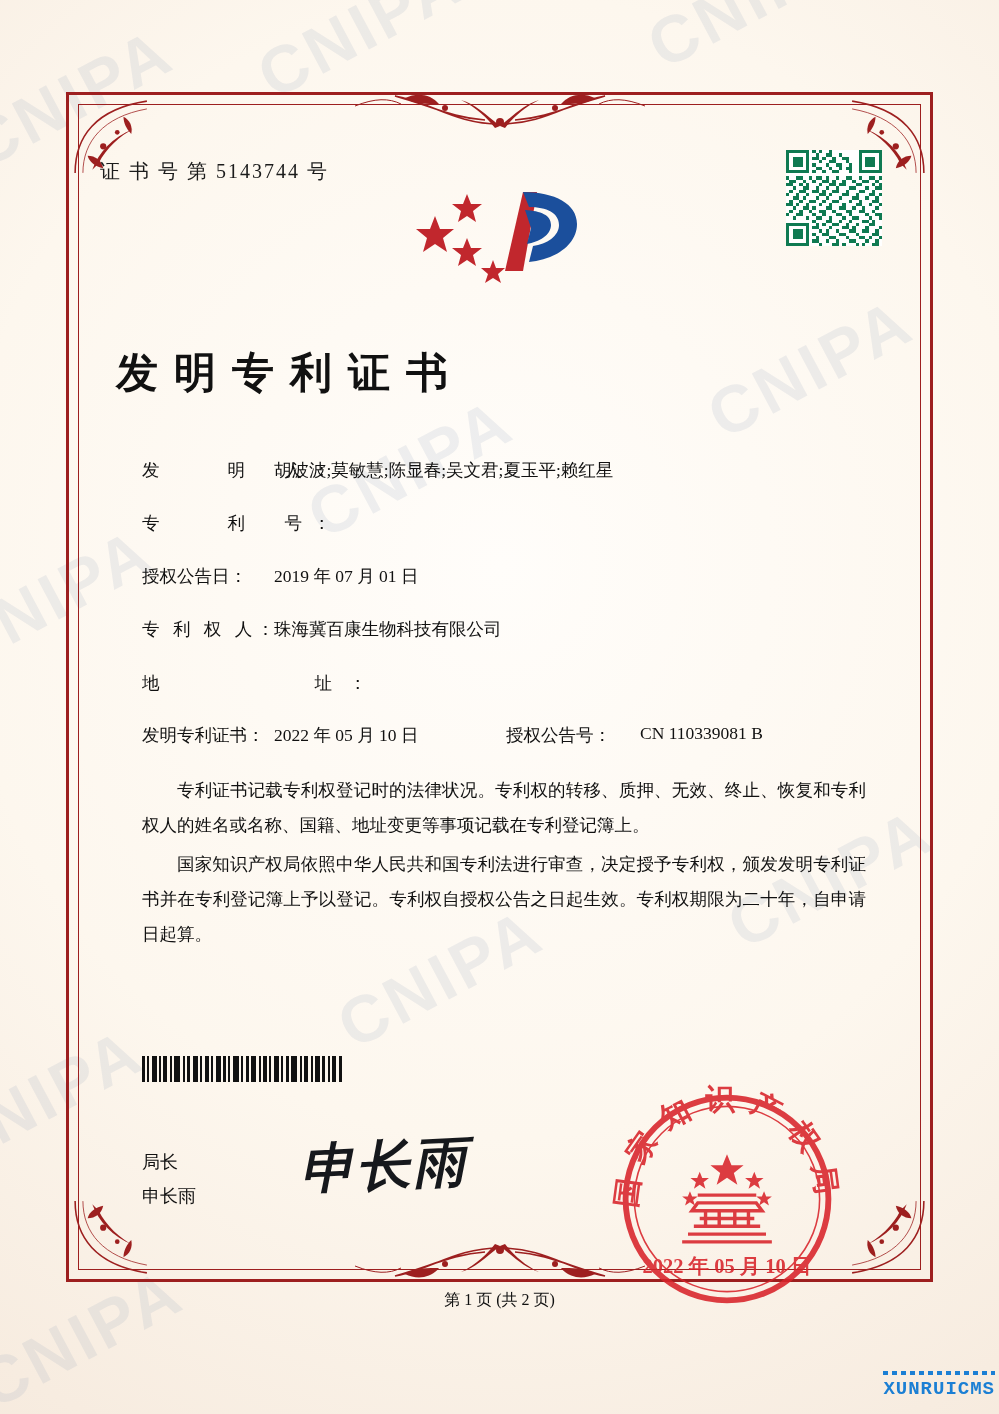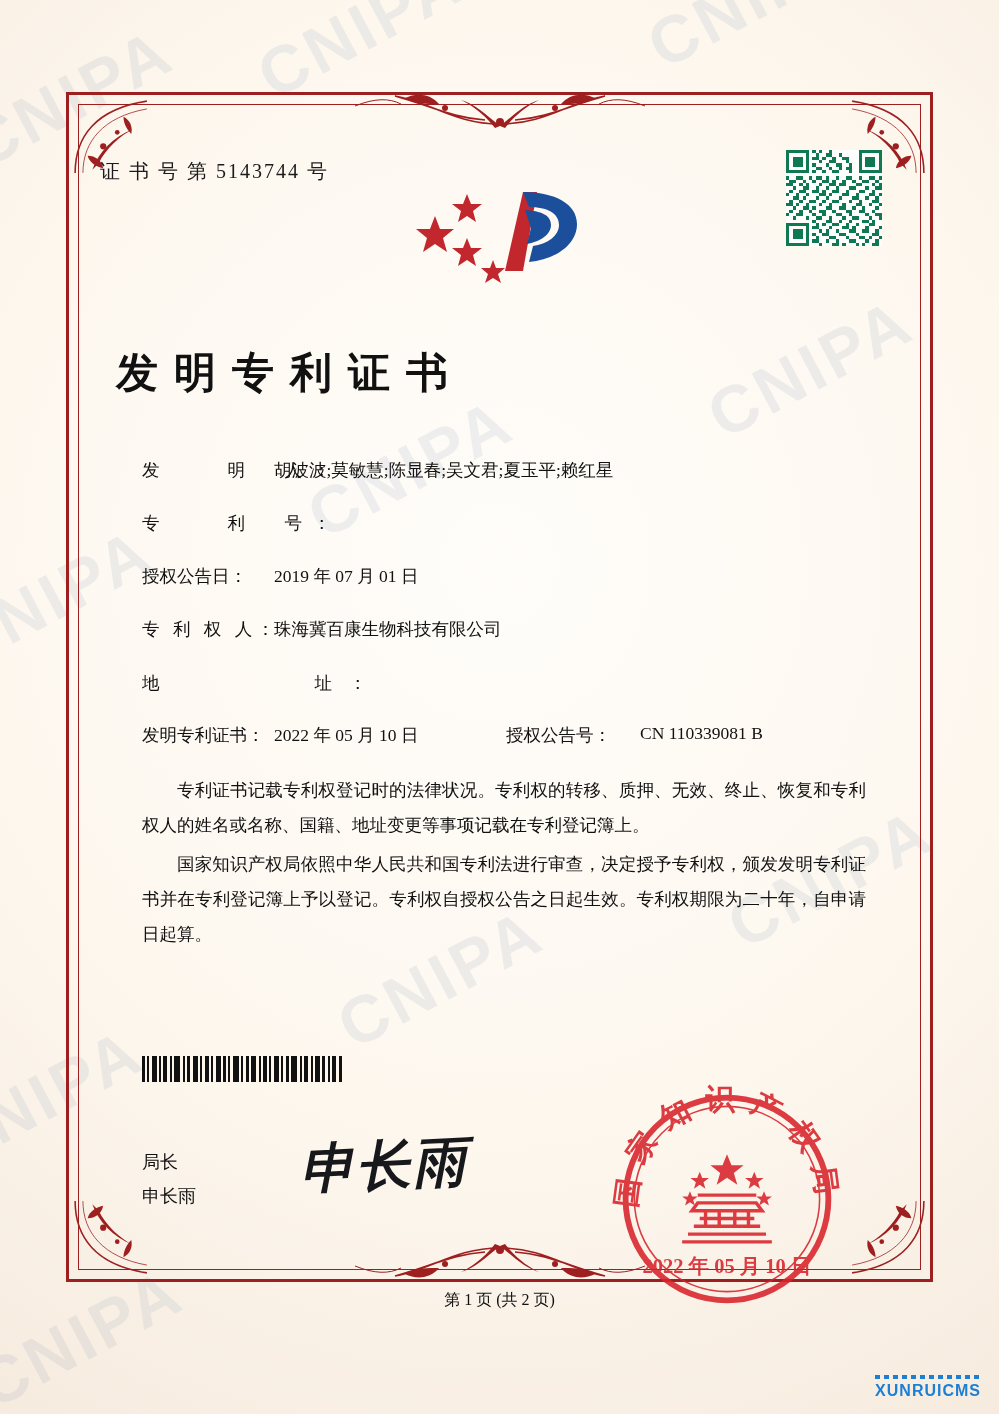--- a/index.html
+++ b/index.html
@@ -246,24 +246,24 @@
     left: 0;
     right: 0;
     top: 1348px;
     text-align: center;
     font-size: 17px;
     letter-spacing: 2px;
     color: #111;
   }
   .brand {
     position: absolute;
-    right: 18px;
+    right: 4px;
     bottom: 14px;
-    font-family: Liberation Sans, sans-serif;
-    font-size: 16px;
+    font-family: Liberation Mono, monospace;
+    font-size: 19px;
     font-weight: bold;
     letter-spacing: 1px;
     color: #1b7fd4;
   }
   .brand .dots {
     display: block;
     height: 4px;
     margin-bottom: 3px;
     background: repeating-linear-gradient(90deg, #1b7fd4 0 5px, transparent 5px 9px);
   }

